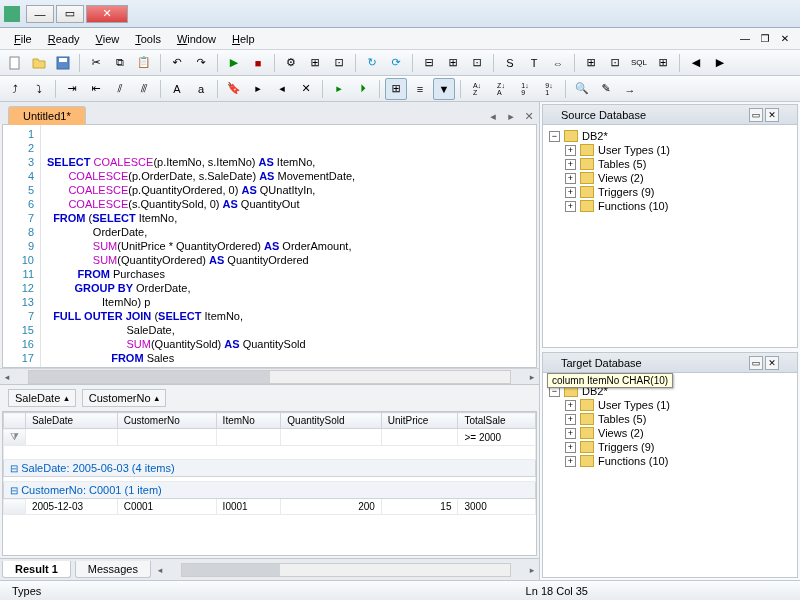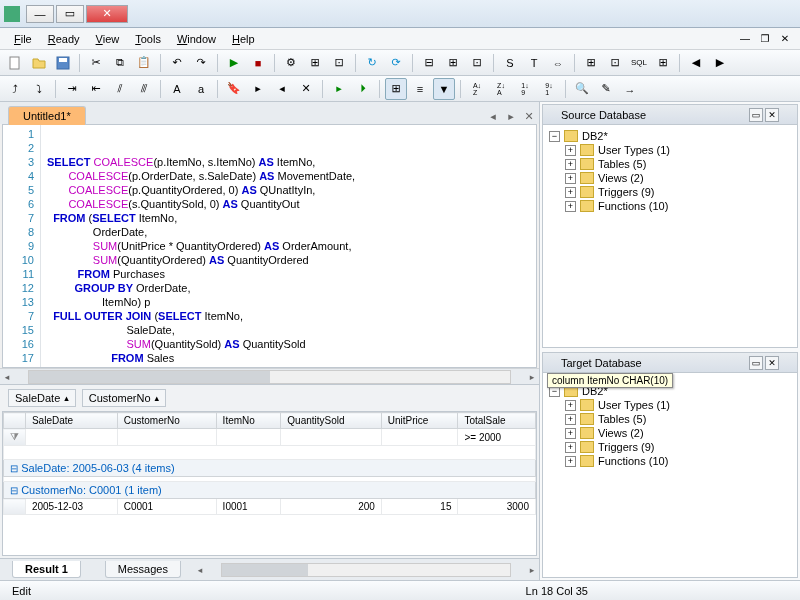--- a/index.html
+++ b/index.html
@@ -51,21 +51,21 @@
 .group-chip { background: #f4f6f8; border: 1px solid #c0c8d0; padding: 2px 6px; display: flex; align-items: center; gap: 4px; font-size: 10px; }
 .group-chip .arr { font-size: 9px; }
 .grid { flex: 1; overflow: auto; background: #fff; margin: 2px; border: 1px solid #c0c8d0; }
 .grid table { border-collapse: collapse; width: 100%; }
 .grid th { background: linear-gradient(#fafcfe,#e8ecf0); border: 1px solid #d0d4d8; padding: 2px 6px; text-align: left; font-weight: normal; font-size: 10px; }
 .grid td { border: 1px solid #e8eaec; padding: 2px 6px; font-size: 10px; }
 .grid .group-hdr { background: #f0f4f8; color: #0060c0; }
 .grid .group-hdr td { border: 1px solid #d0d4d8; }
 .filter-cell { width: 14px; background: linear-gradient(#fafcfe,#e8ecf0); text-align:center; color:#888; border-right:1px solid #d0d4d8; }
 .bottom-tabs { height: 22px; display: flex; align-items: center; background: #e8ecf0; border-top: 1px solid #c0c8d0; }
-.bottom-tab { padding: 2px 12px; border: 1px solid #c0c8d0; border-top: none; border-radius: 0 0 3px 3px; margin: 0 12px; background: #f4f6f8; }
+.bottom-tab { padding: 2px 12px; border: 1px solid #c0c8d0; border-top: none; border-radius: 0 0 3px 3px; margin: 0 2px; background: #f4f6f8; }
 .bottom-tab.active { background: #fff; font-weight: bold; }
 
 
 .db-panel { border: 1px solid #c0c8d0; margin: 2px; background: #fff; display: flex; flex-direction: column; }
 .db-panel .phead { height: 20px; background: linear-gradient(#e8ecf0,#d8dfe8); border-bottom: 1px solid #c0c8d0; display: flex; align-items: center; padding: 0 18px; font-weight: 500; }
 .db-panel .phead .spacer { flex: 1; }
 .db-panel .phead .pbtn { width: 14px; height: 14px; border: 1px solid #a0a8b0; background: #f4f6f8; display:flex; align-items:center; justify-content:center; font-size:9px; margin-left:2px; cursor:pointer; }
 .db-panel .dsn { padding: 3px 6px; font-size: 10px; background: #fdfdfd; border-bottom: 1px solid #e0e4e8; }
 .db-panel .tree { padding: 4px 2px; font-size: 11px; }
 .db-panel .tree .tnode { display: flex; align-items: center; padding: 1px 0; }
@@ -283,21 +283,21 @@
           <tr class="group-hdr">
                 <td colspan="7" style="">⊟ <span>CustomerNo: C0001 (1 item)</span></td>
               </tr>
           <tr>
             <td class="filter-cell"></td>
             <td>2005-12-03</td>
                 <td>C0001</td>
                 <td>I0001</td>
             <td style="text-align:right">200</td>
                 <td style="text-align:right">15</td>
-                <td style="text-align:right">3000</td>
+                <td style="">3000</td>
           </tr>
         </tbody>
           </table>
       </div>
       <div class="bottom-tabs">
         <div class="bottom-tab active">Result 1</div>
         <div class="bottom-tab">Messages</div>
         <div style="flex:1; display:flex; align-items:center;">
             <div class="hscroll" style="flex:1; border:none">
               <div class="arrow">◂</div>
@@ -392,17 +392,17 @@
             <div class="exp">+</div>
             <div class="folder"></div>
             <span>Functions (10)</span>
           </div>
       </div>
     </div>
   </div>
 </div>
 
 <div class="statusbar">
-  <div class="seg">Edit</div>
+  <div class="seg">Types</div>
   <div class="spacer"></div>
   <div class="seg">Ln 18    Col 35</div>
   <div style="width:200px"></div>
 </div>
 
 </body></html>

